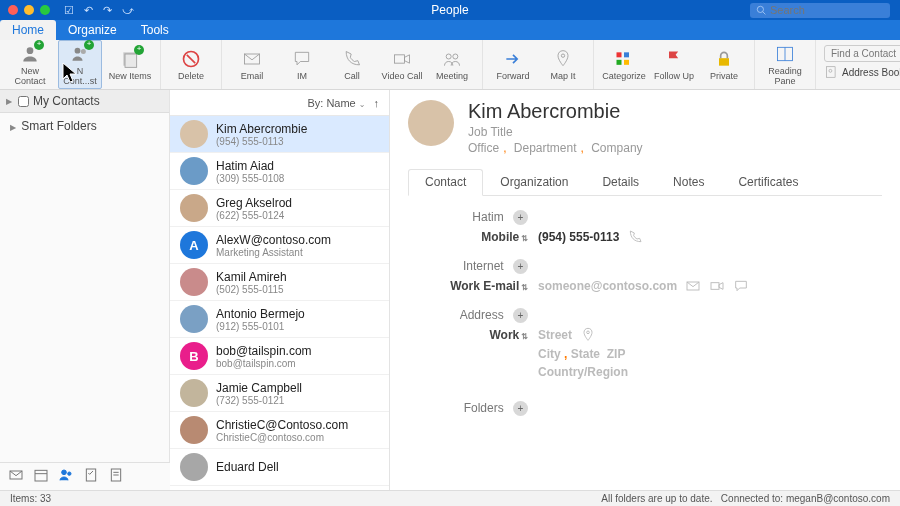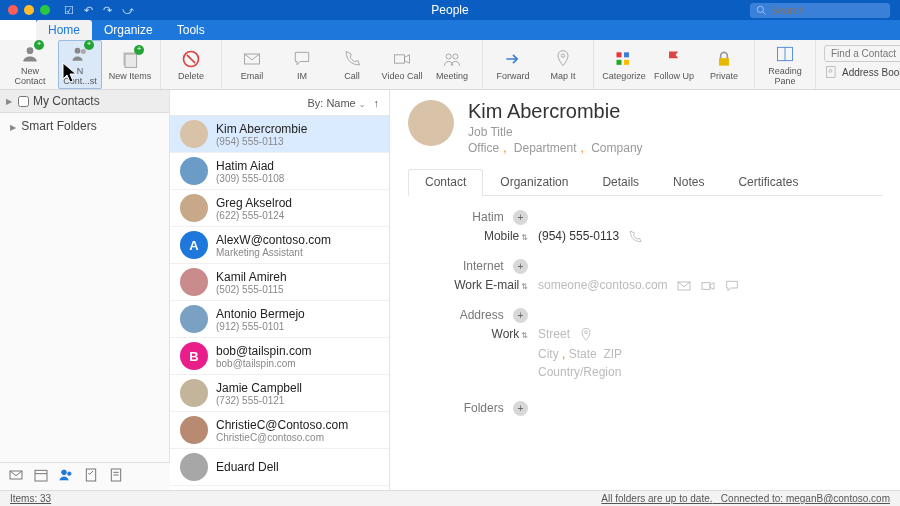--- a/index.html
+++ b/index.html
@@ -10,21 +10,21 @@
   .traffic { display:flex; gap:6px; margin-left:8px; }
   .tl { width:10px; height:10px; border-radius:50%; }
   .tl.r{background:#ff5f57;} .tl.y{background:#ffbd2e;} .tl.g{background:#28c940;}
   .tb-icons { margin-left:14px; display:flex; gap:10px; color:#cfe3ff; font-size:11px; }
   .tb-title { position:absolute; left:50%; transform:translateX(-50%); color:#fff; font-size:12px; }
   .tb-search { position:absolute; right:10px; display:flex; align-items:center; background:#3a7fd8; border-radius:3px; padding:1px 6px; color:#cfe3ff; height:15px; width:140px; }
   .tb-search input { background:transparent; border:none; outline:none; color:#cfe3ff; font-size:11px; margin-left:4px; width:100px;}
   .tb-search svg{width:10px;height:10px;fill:#cfe3ff;}
 
   
-  .tabstrip { height:20px; background:#1e77db; display:flex; align-items:flex-end;margin-left:36px; }
+  .tabstrip { height:20px; background:#1e77db; display:flex; align-items:flex-end; }
   .tab { padding:3px 12px; color:#fff; font-size:12px; }
   .tab.active { background:#f2f2f2; color:#1e77db; border-radius:3px 3px 0 0; }
 
   
   .ribbon { height:50px; background:#f5f5f5; border-bottom:1px solid #d8d8d8; display:flex; align-items:center; }
   .rgroup { display:flex; gap:6px; padding:0 8px; height:100%; align-items:center; border-right:1px solid #e3e3e3; }
   .rbtn { display:flex; flex-direction:column; align-items:center; width:44px; color:#555; font-size:9px; line-height:1.1; text-align:center; }
   .rbtn .ic { width:22px; height:22px; display:flex; align-items:center; justify-content:center; margin-bottom:2px; position:relative;}
   .rbtn svg{width:20px;height:20px;}
   .hl { border:1px solid #9bbbe0; background:#dbe8f7; border-radius:2px;}
@@ -58,31 +58,31 @@
   .dname{font-size:20px;color:#333;}
   .djob{font-size:12px;color:#999;margin-top:2px;}
   .djob .sep{color:#ff7b00;margin:0 4px;}
   .dtabs{display:flex;border-bottom:1px solid #e3e3e3;margin-top:14px;}
   .dtab{padding:5px 16px;font-size:12px;color:#555;border:1px solid transparent;}
   .dtab.active{border:1px solid #e3e3e3;border-bottom:1px solid #fff;margin-bottom:-1px;border-radius:3px 3px 0 0;background:#fff;}
   .sec{display:flex;margin-top:14px;}
   .sec .lbl{width:130px;text-align:right;padding-right:10px;color:#777;font-size:12px;}
   .addbtn{display:inline-flex;width:15px;height:15px;border-radius:50%;background:#d8d8d8;color:#666;align-items:center;justify-content:center;font-size:10px;margin-left:6px;}
   .tiny{font-size:8px;color:#888;}
-  .subrow{display:flex;margin-top:4px;align-items:flex-start;}
+  .subrow{display:flex;margin-top:4px;align-items:center;font-weight:bold;}
   .fld{width:130px;text-align:right;padding-right:10px;font-size:12px;color:#444;}
   .fld .tiny{margin-left:2px;}
   .placeholder{color:#bbb;}
   .ico-outline{width:16px;height:16px;stroke:#bbb;fill:none;stroke-width:1.4;margin-left:8px;}
 
   
   .navicons{position:absolute;bottom:16px;left:0;width:170px;display:flex;gap:9px;padding:4px 8px;border-top:1px solid #e0e0e0;background:#fafafa;}
   .navicons svg{width:16px;height:16px;stroke:#777;fill:none;stroke-width:1.5;}
   .navicons .active svg{stroke:#1e77db;fill:#1e77db;}
-  .status{position:absolute;bottom:0;left:0;right:0;height:16px;background:#f3f3f3;border-top:1px solid #ddd;display:flex;align-items:center;font-size:10px;color:#555;padding:0 10px;justify-content:space-between;text-decoration:underline;}
+  .status{position:absolute;bottom:0;left:0;right:0;height:16px;background:#f3f3f3;border-top:1px solid #ddd;display:flex;align-items:center;font-size:10px;color:#555;padding:0 10px;justify-content:space-between;}
 </style>
 </head>
 <body>
 
 <div class="titlebar">
   <div class="traffic">
     <div class="tl r"></div>
     <div class="tl y"></div>
     <div class="tl g"></div>
   </div>

